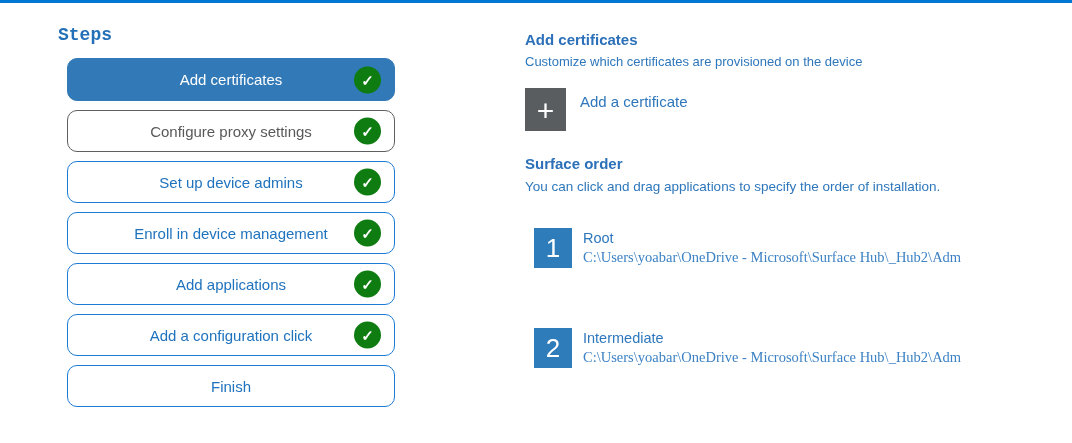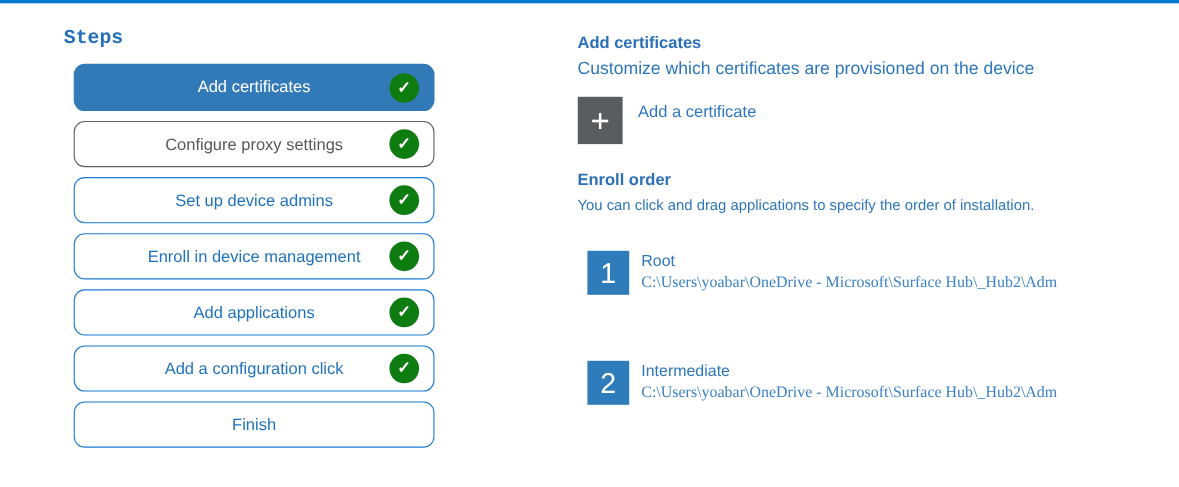--- a/index.html
+++ b/index.html
@@ -62,21 +62,21 @@
     position: absolute; left: 525px; top: 0;
     width: 547px; height: 443px;
     overflow: hidden;
   }
   .content h2 {
     font-size: 15px; font-weight: bold; color: #2b70b8;
   }
   .page-title { position: absolute; left: 0; top: 31px; }
   .page-subtitle {
     position: absolute; left: 0; top: 54px;
-    font-size: 16px; color: #2e77bc;
+    font-size: 13px; color: #2e77bc;
   }
   .add-cert-row {
     position: absolute; left: 0; top: 88px;
     display: flex; align-items: flex-start;
   }
   .add-cert-tile {
     width: 41px; height: 43px;
     background: #595d5f;
     border: none;
     color: #ffffff;
@@ -165,21 +165,21 @@
   <h2 class="page-title">Add certificates</h2>
   <div class="page-subtitle">Customize which certificates are provisioned on the device</div>
 
   <div class="add-cert-row">
     <button class="add-cert-tile">
       <span class="plus">+</span>
     </button>
     <span class="add-cert-label">Add a certificate</span>
   </div>
 
-  <h2 class="install-title">Enroll order</h2>
+  <h2 class="install-title">Surface order</h2>
   <div class="install-desc">You can click and drag applications to specify the order of installation.</div>
 
   <div class="install-item item-0">
     <div class="order-tile">1</div>
     <div class="item-text">
       <div class="item-name">Root</div>
       <div class="item-path">C:\Users\yoabar\OneDrive - Microsoft\Surface Hub\_Hub2\Adm</div>
     </div>
   </div>
 

